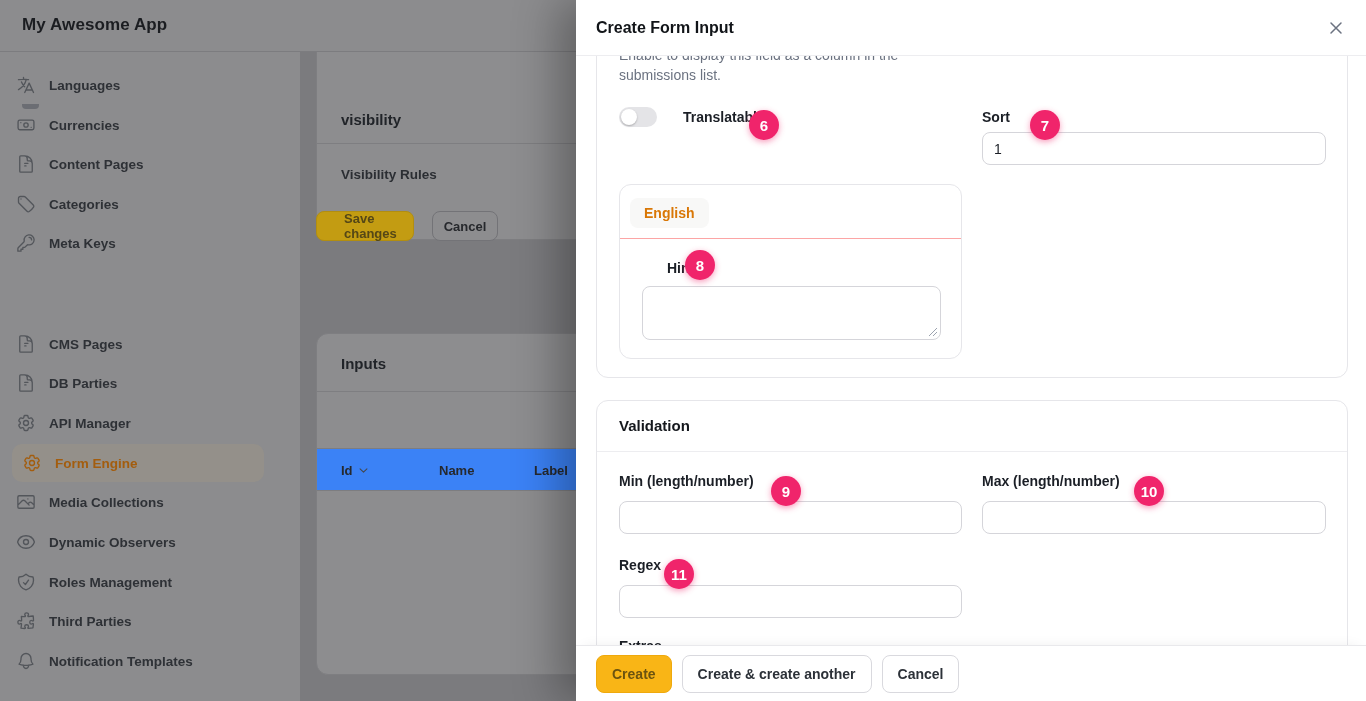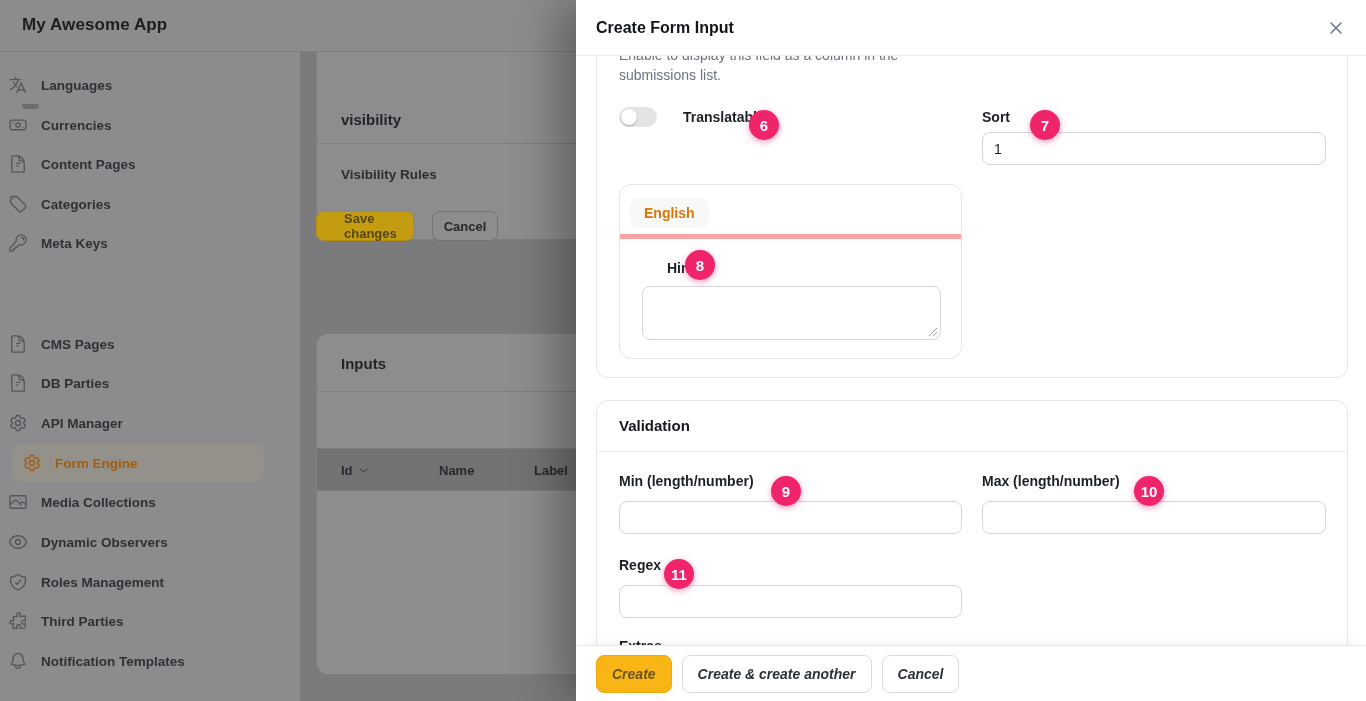--- a/index.html
+++ b/index.html
@@ -6,21 +6,21 @@
   html,body { width:1366px; height:701px; overflow:hidden; }
   body { font-family:"Liberation Sans","DejaVu Sans",sans-serif; background:#7b7b7e; position:relative; }
 
   
   .app { position:absolute; left:0; top:0; width:576px; height:701px; overflow:hidden; background:#7b7b7e; }
   .app-header { position:absolute; left:0; top:0; width:576px; height:52px; background:#8c8c8e; border-bottom:1px solid #7c7c7f; z-index:3; }
   .brand { position:absolute; left:22px; top:15px; font-size:17px; font-weight:800; color:#1b1d21; letter-spacing:.1px; }
 
   
   .sidebar { position:absolute; left:0; top:52px; width:300px; height:649px; background:#8c8c8e; z-index:1; }
-  .side-item { position:absolute; left:0; width:276px; height:38px; display:flex; align-items:center; gap:13px; padding-left:8px; color:#2e3136; font-size:13.5px; font-weight:600; cursor:pointer; }
+  .side-item { position:absolute; left:0; width:276px; height:38px; display:flex; align-items:center; gap:13px; padding-left:16px; color:#2e3136; font-size:13.5px; font-weight:600; cursor:pointer; }
   .side-item .ic { width:20px; height:20px; flex:0 0 20px; color:#53565b; }
   .side-item.active { left:12px; width:252px; padding-left:10px; background:#94908a; border-radius:10px; color:#a35d0e; }
   .side-item.active .ic { color:#a35d0e; }
   .side-section { position:absolute; left:22px; width:240px; height:18px; display:flex; align-items:center; justify-content:space-between; color:#404348; font-size:12.5px; font-weight:600; }
   .side-section .chev { width:12px; height:12px; color:#4a4d52; }
   .frag { position:absolute; left:22px; top:52px; width:17px; height:5px; background:#60636a; border-radius:0 0 4px 4px; opacity:.75; }
 
   
   .sb-arrow { position:absolute; left:276px; top:58px; width:0; height:0; border-left:5px solid transparent; border-right:5px solid transparent; border-bottom:7px solid #3d3f44; }
   .sb-thumb { position:absolute; left:277px; top:337px; width:8px; height:353px; background:#39393c; border-radius:4px; }
@@ -31,21 +31,21 @@
   .vis-card { left:16px; top:-32px; width:300px; height:220px; }
   .vis-title { position:absolute; left:24px; top:90px; font-size:15px; font-weight:700; color:#212429; }
   .vis-div { position:absolute; left:0; top:122px; width:100%; height:1px; background:#7e7e81; }
   .vis-field { position:absolute; left:24px; top:146px; font-size:13.5px; font-weight:600; color:#2b2e33; }
   .dim-btn { position:absolute; height:30px; border-radius:8px; font-size:13px; font-weight:600; display:flex; align-items:center; justify-content:center; cursor:pointer; }
   .save-btn { left:16px; top:159px; width:98px; background:#c39c12; color:#554716; border:1px solid #b28e10;padding-left:27px; }
   .cancel-btn-dim { left:132px; top:159px; width:66px; background:#8d8d8f; color:#26282c; border:1px solid #737377; }
   .inputs-card { left:16px; top:281px; width:300px; height:342px; }
   .inputs-title { position:absolute; left:24px; top:21px; font-size:15px; font-weight:700; color:#212429; }
   .inputs-div { position:absolute; left:0; top:57px; width:100%; height:1px; background:#7e7e81; }
-  .thead { position:absolute; left:0; top:114px; width:100%; height:43px; background:#737373; border-top:1px solid #7d7d80; border-bottom:1px solid #7d7d80; }
+  .thead { position:absolute; left:0; top:114px; width:100%; height:43px; background:#3b82f6; border-top:1px solid #7d7d80; border-bottom:1px solid #7d7d80; }
   .th { position:absolute; top:14px; font-size:13px; font-weight:700; color:#26292e; display:flex; align-items:center; gap:5px; }
   .th .chev { width:11px; height:11px; color:#44474c; }
 
   
   .backdrop { position:absolute; left:0; top:0; width:576px; height:701px; z-index:4; background:rgba(0,0,0,0); }
 
   
   .panel { position:absolute; left:576px; top:0; width:790px; height:701px; background:#ffffff; z-index:10; box-shadow:-18px 0 42px rgba(0,0,0,.30); }
   .panel-header { position:absolute; left:0; top:0; width:100%; height:56px; background:#fff; border-bottom:1px solid #ededf0; z-index:3; }
   .panel-title { position:absolute; left:20px; top:19px; font-size:16px; font-weight:700; color:#111418; }
@@ -62,31 +62,31 @@
 
   .flabel { position:absolute; font-size:14px; font-weight:700; color:#1b1f26; }
   .badge { position:absolute; width:30px; height:30px; border-radius:50%; background:#f0246b; color:#fff; font-size:15px; font-weight:700; display:flex; align-items:center; justify-content:center; box-shadow:0 2px 6px rgba(240,36,107,.45); z-index:2; }
 
   .toggle { position:absolute; left:22px; top:110px; width:38px; height:20px; border-radius:10px; background:#e4e4e7; cursor:pointer; }
   .toggle .knob { position:absolute; left:2px; top:2px; width:16px; height:16px; border-radius:50%; background:#fff; box-shadow:0 1px 2px rgba(0,0,0,.25); }
 
   .tinput { position:absolute; height:33px; background:#fff; border:1px solid #d5d5da; border-radius:8px; font-size:14px; color:#1b1f26; padding:0 11px; outline:none; font-family:inherit; }
 
   .subcard { position:absolute; left:22px; top:187px; width:343px; height:175px; background:#fff; border:1px solid #e6e6ea; border-radius:12px; }
-  .tabrow { position:absolute; left:0; top:0; width:100%; height:54px; border-bottom:5px solid #fca5a5; }
+  .tabrow { position:absolute; left:0; top:0; width:100%; height:54px; border-bottom:1px solid #fca5a5; }
   .tab-chip { position:absolute; left:10px; top:13px; height:30px; padding:0 14px; display:flex; align-items:center; background:#f8f8f7; border:none; border-radius:8px; color:#d97706; font-size:14px; font-weight:600; cursor:pointer; font-family:inherit; }
   .hint-label { left:22px; top:75px;margin-left:25px; }
   .hint-area { position:absolute; left:22px; top:101px; width:299px; height:54px; background:#fff; border:1px solid #d5d5da; border-radius:8px; resize:none; outline:none; font-family:inherit; font-size:14px; padding:6px 10px; color:#1b1f26; }
   .resize-glyph { position:absolute; left:308px; top:142px; width:10px; height:10px; color:#9ca3af; pointer-events:none; }
 
   .vtitle { position:absolute; left:22px; top:16px; font-size:15px; font-weight:700; color:#15181d; }
   .vdiv { position:absolute; left:0; top:50px; width:100%; height:1px; background:#ededf0; }
   .clip-label { position:absolute; left:22px; top:237px; height:8px; overflow:hidden; font-size:14px; font-weight:700; color:#1b1f26; }
 
-  .btn { height:32px; border-radius:8px; font-size:14px; font-weight:600; padding:18px 15px; cursor:pointer; font-family:inherit; display:flex; align-items:center;font-style:italic; }
+  .btn { height:32px; border-radius:8px; font-size:14px; font-weight:600; padding:18px 15px; cursor:pointer; font-family:inherit; display:flex; align-items:center; }
   .btn-primary { background:#f9b516; border:1px solid #efa90d; color:#6b5310; }
   .btn-secondary { background:#fff; border:1px solid #d9d9de; color:#2c3138; }
 
   .svg20 { width:20px; height:20px; }
 </style>
 </head>
 <body>
 
 <svg width="0" height="0" style="position:absolute">
   <defs>

